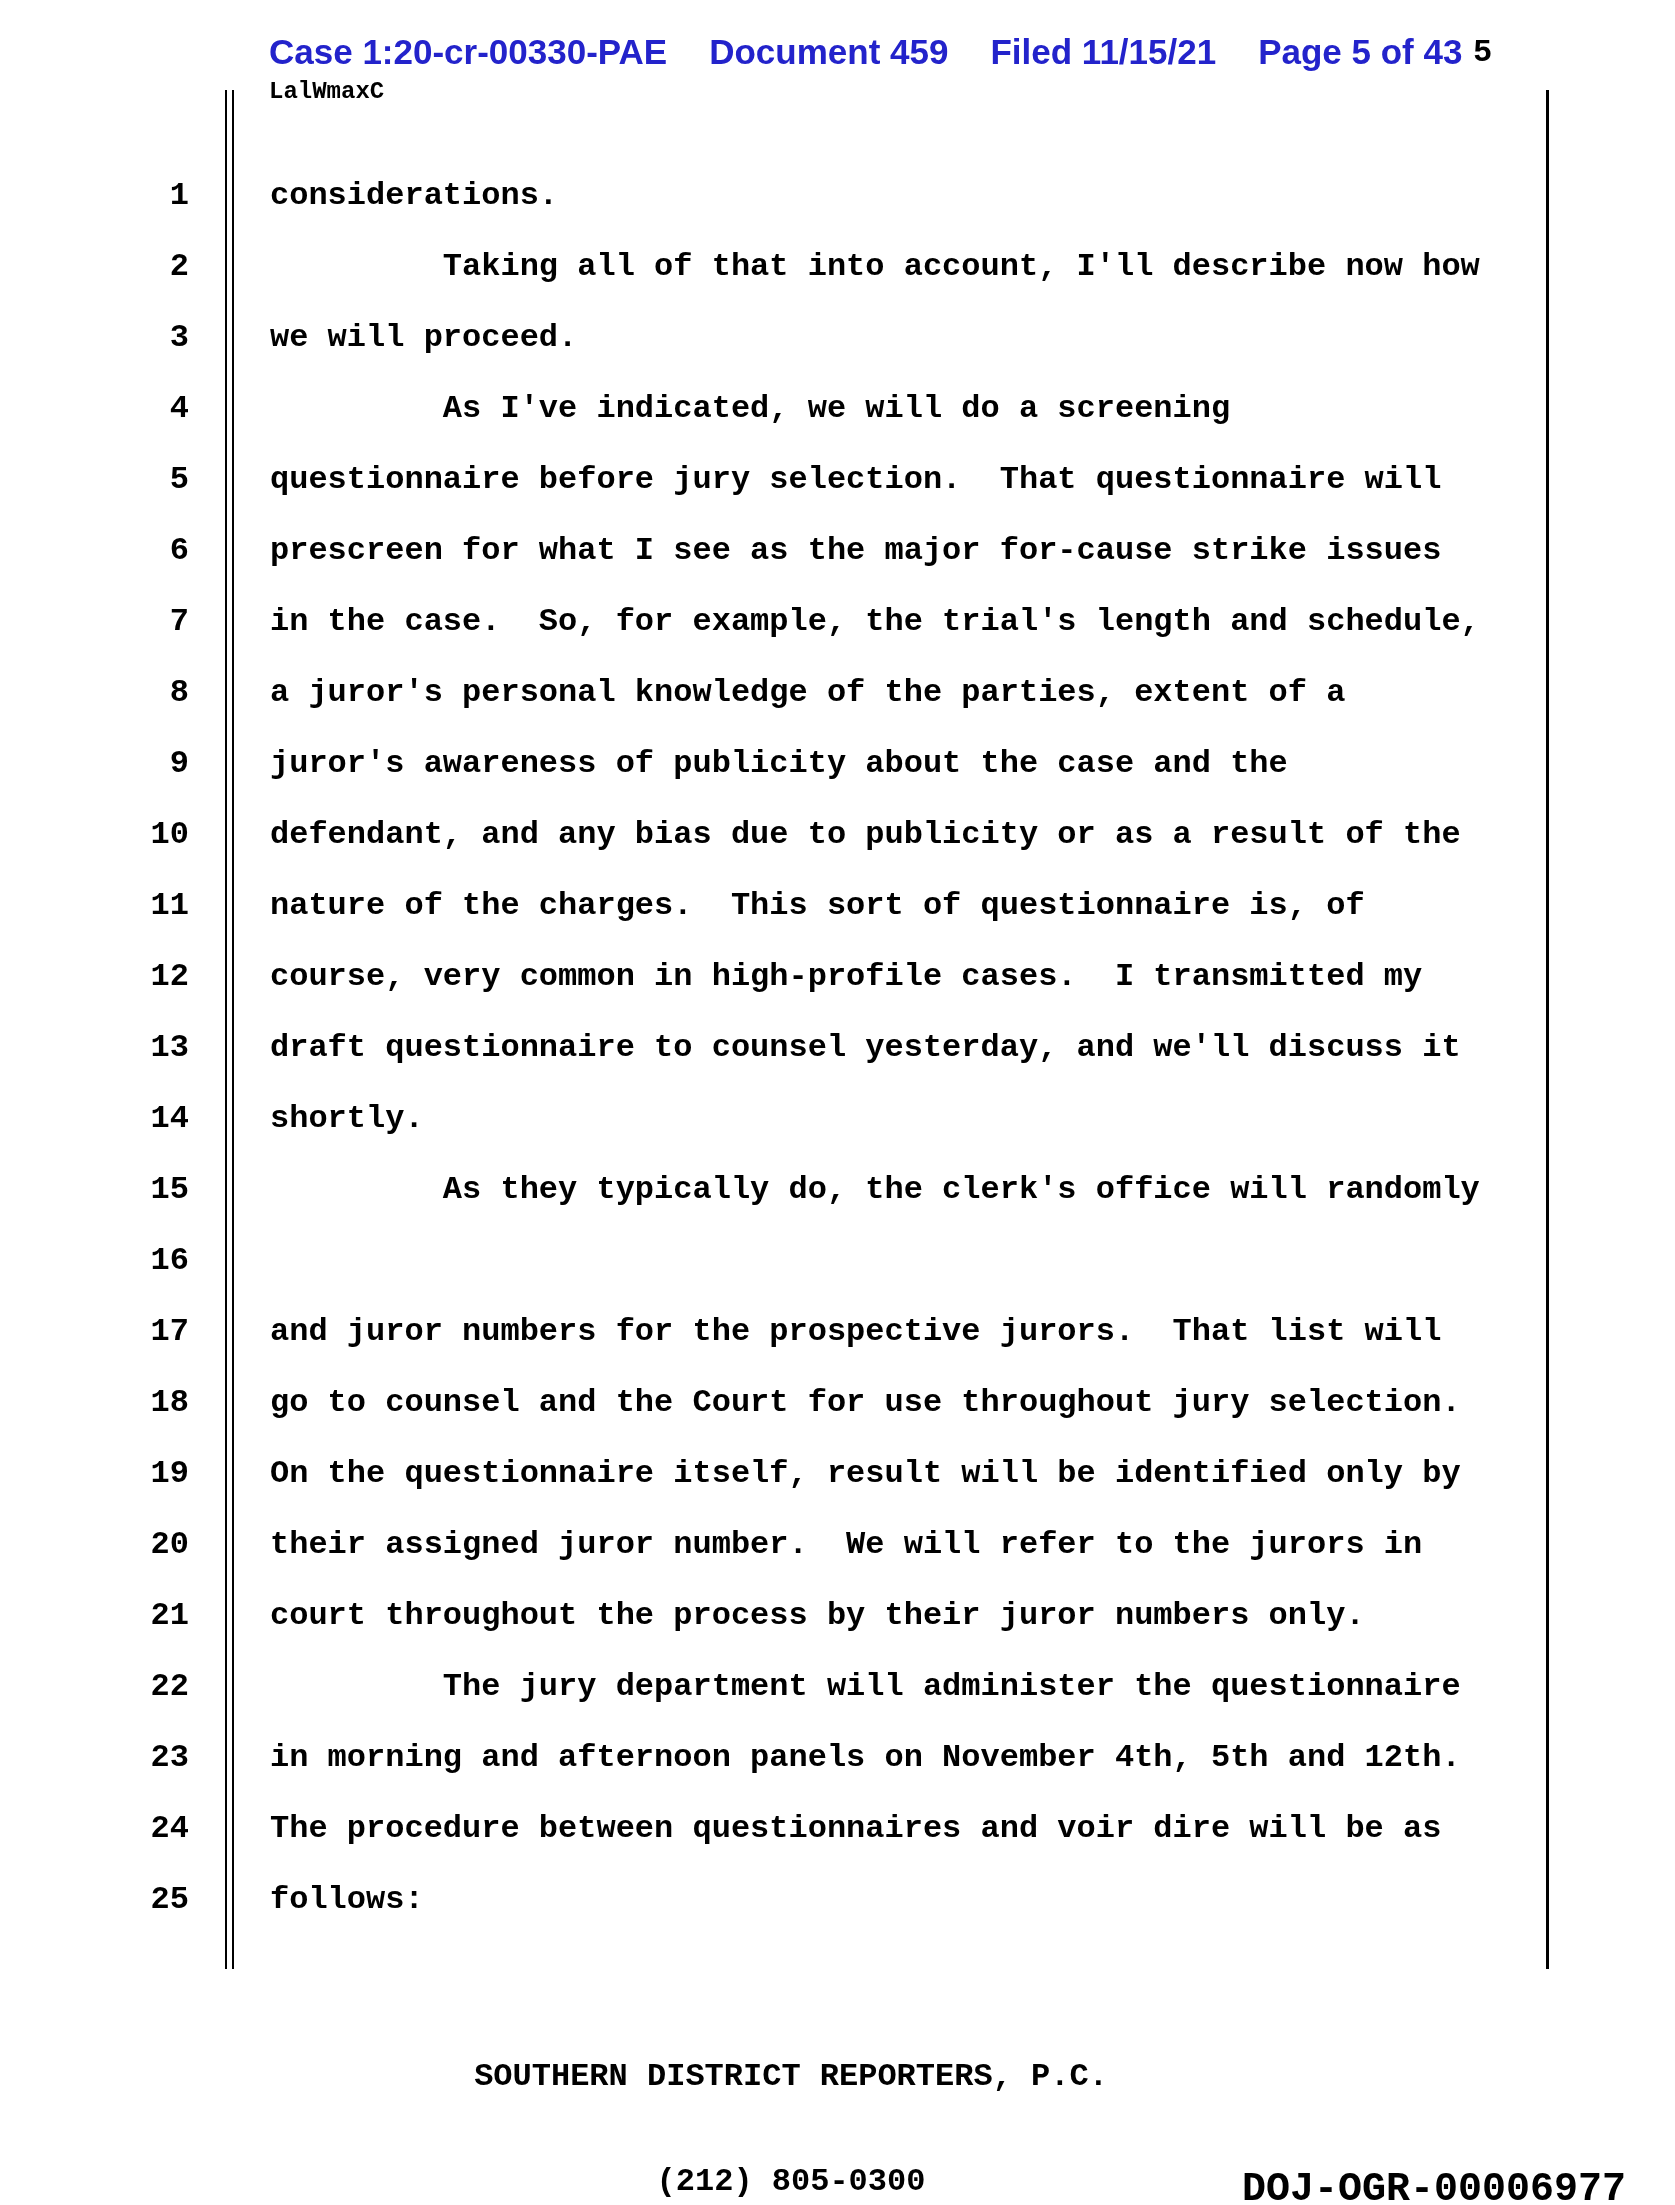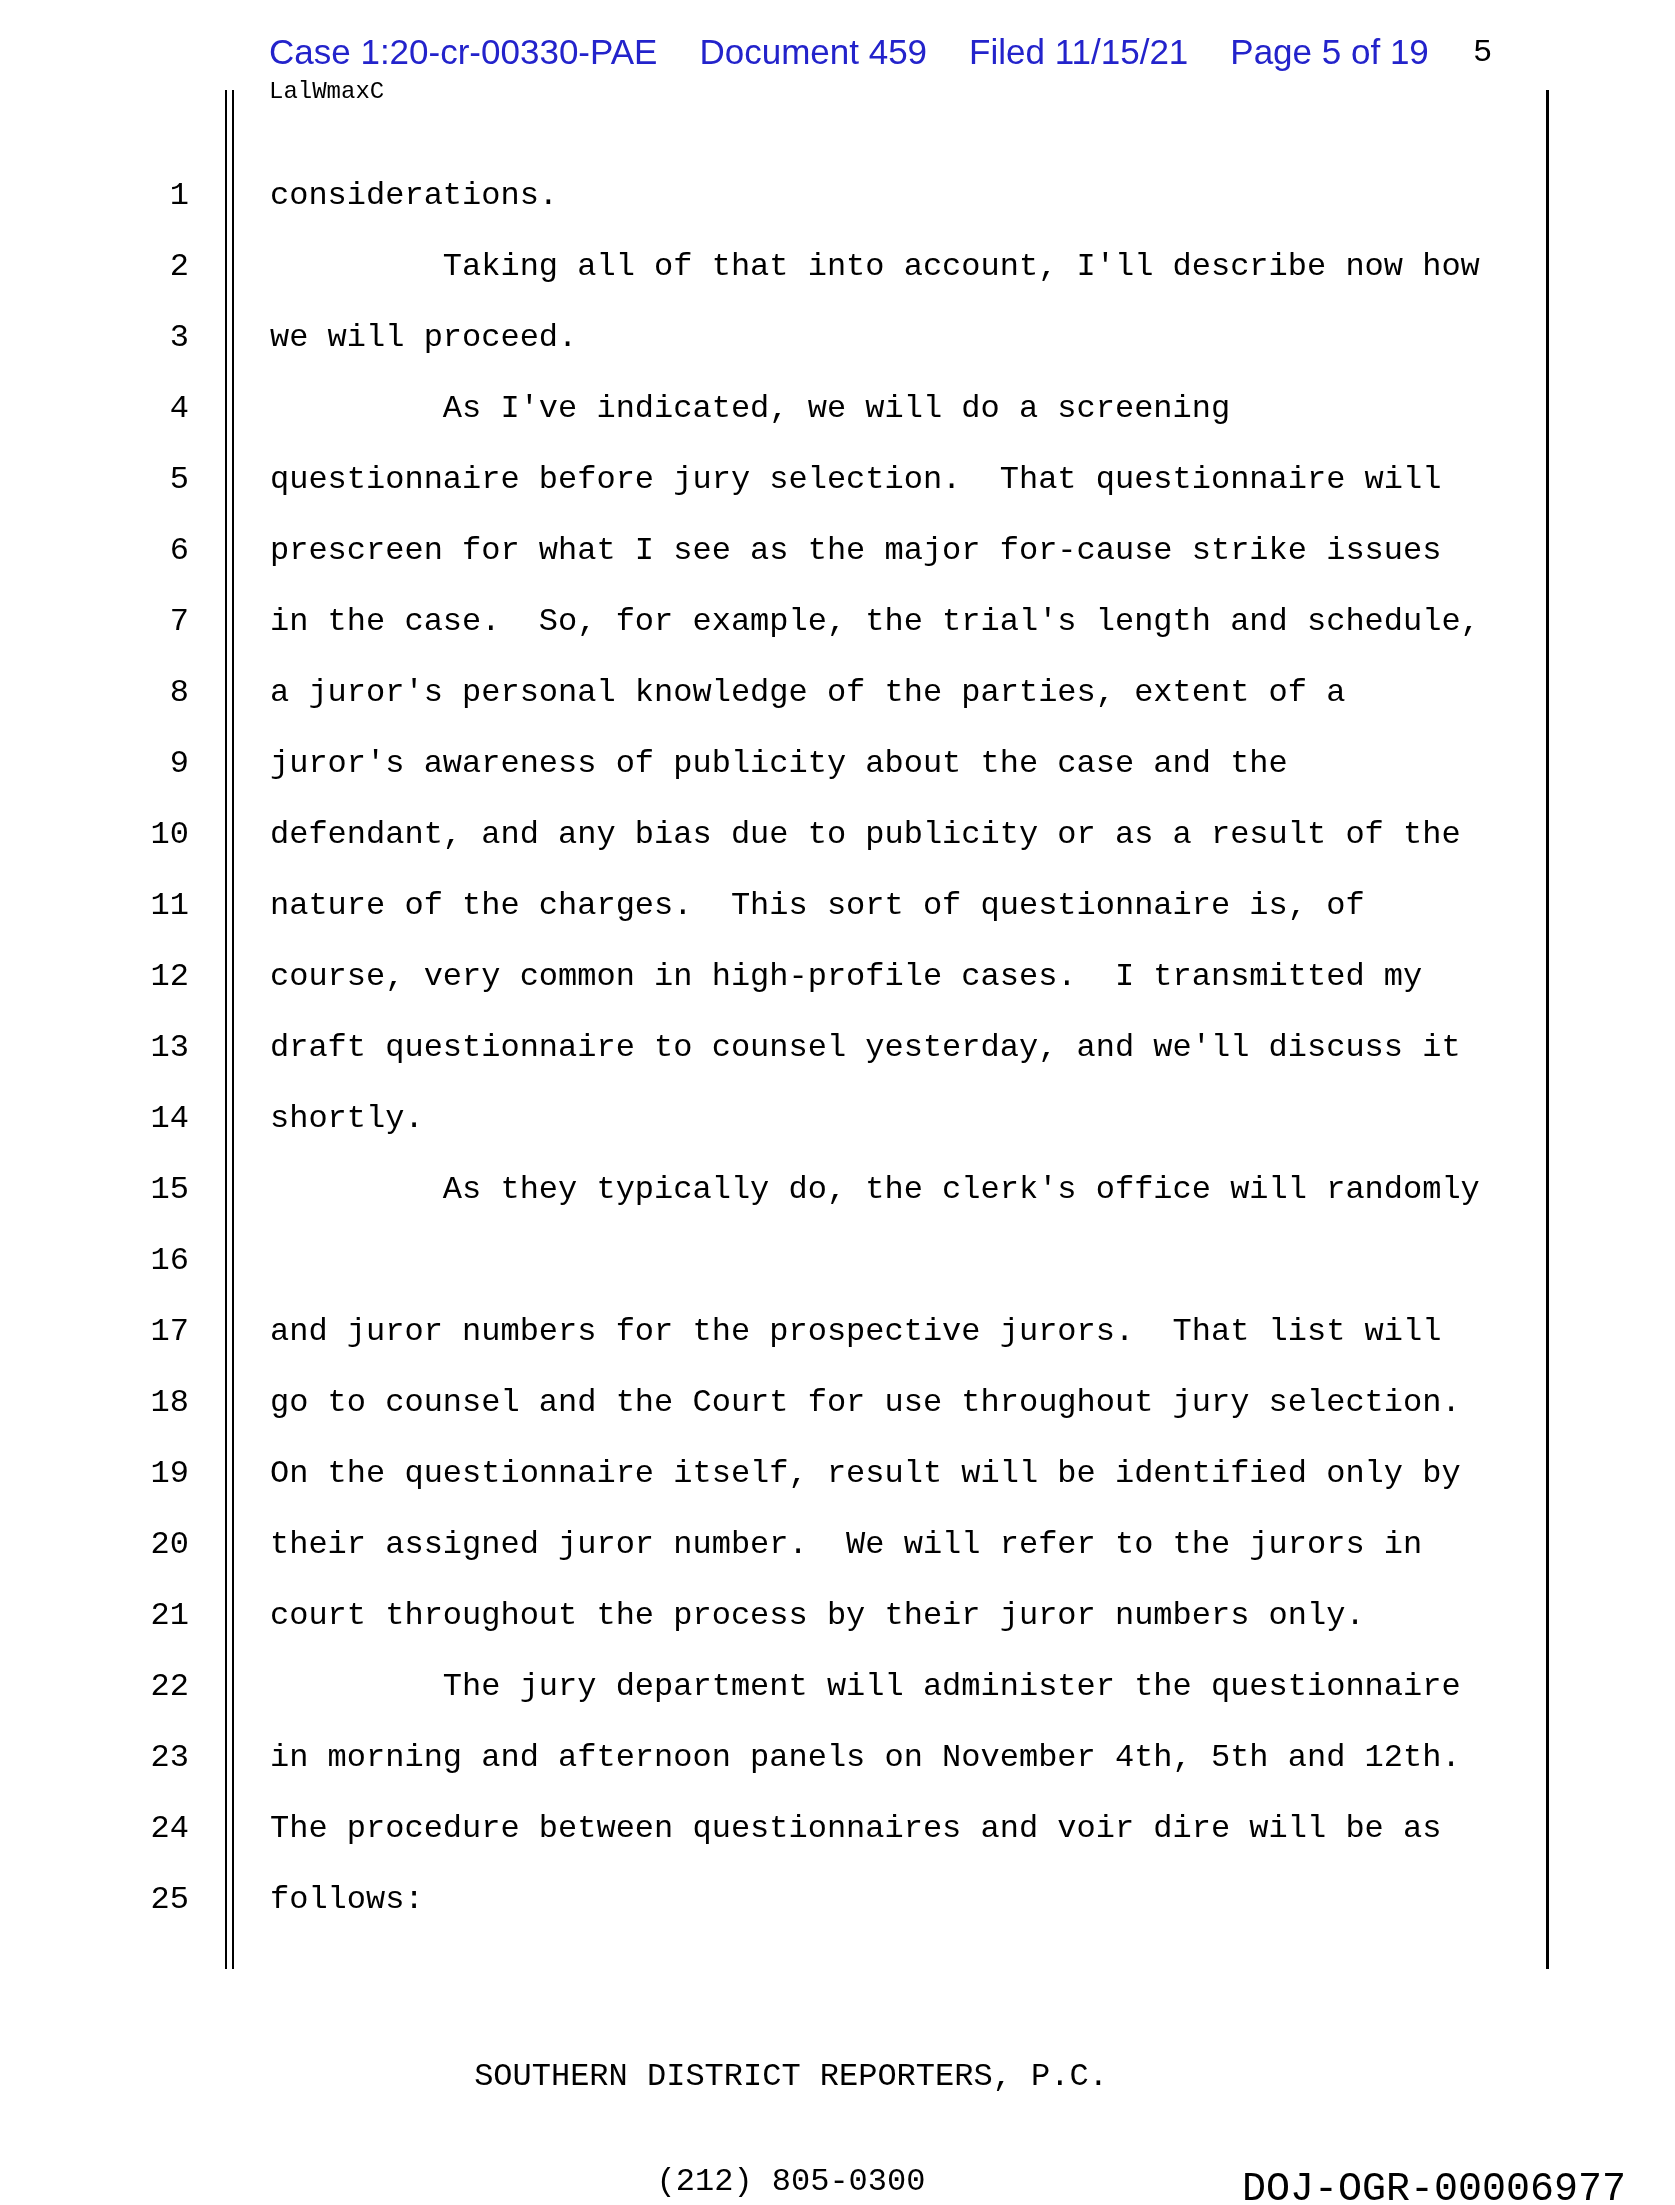--- a/index.html
+++ b/index.html
@@ -4,20 +4,21 @@
 <style>
   html, body { margin: 0; padding: 0; background: #888; }
   .page {
     position: relative;
     width: 1675px;
     height: 2205px;
     background: #ffffff;
     font-family: "Liberation Mono", "DejaVu Sans Mono", monospace;
     color: #000000;
     overflow: hidden;
+    font-weight: bold;
   }
 
   
   .stamp-header {
     position: absolute;
     left: 269px;
     top: 33px;
     display: flex;
     gap: 42px;
     font-family: "Liberation Sans", sans-serif;
@@ -106,21 +107,21 @@
 </style>
 </head>
 <body>
 
 <div class="page">
 
   <div class="stamp-header">
     <span>Case 1:20-cr-00330-PAE</span>
     <span>Document 459</span>
     <span>Filed 11/15/21</span>
-    <span>Page 5 of 19</span>
+    <span>Page 5 of 43</span>
   </div>
 
   <div class="page-num">5</div>
 
   <div class="session-id">LalWmaxC</div>
 
   <div class="left-double-rule"></div>
   <div class="right-rule"></div>
 
   <div class="lines">

